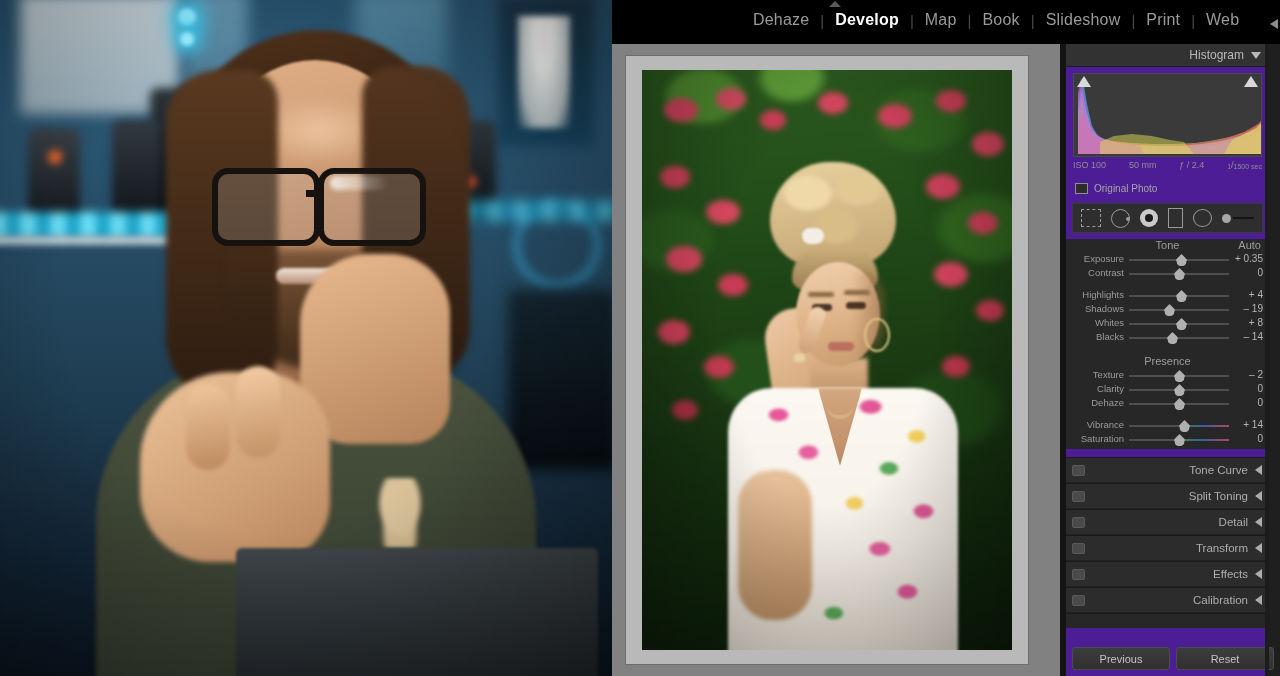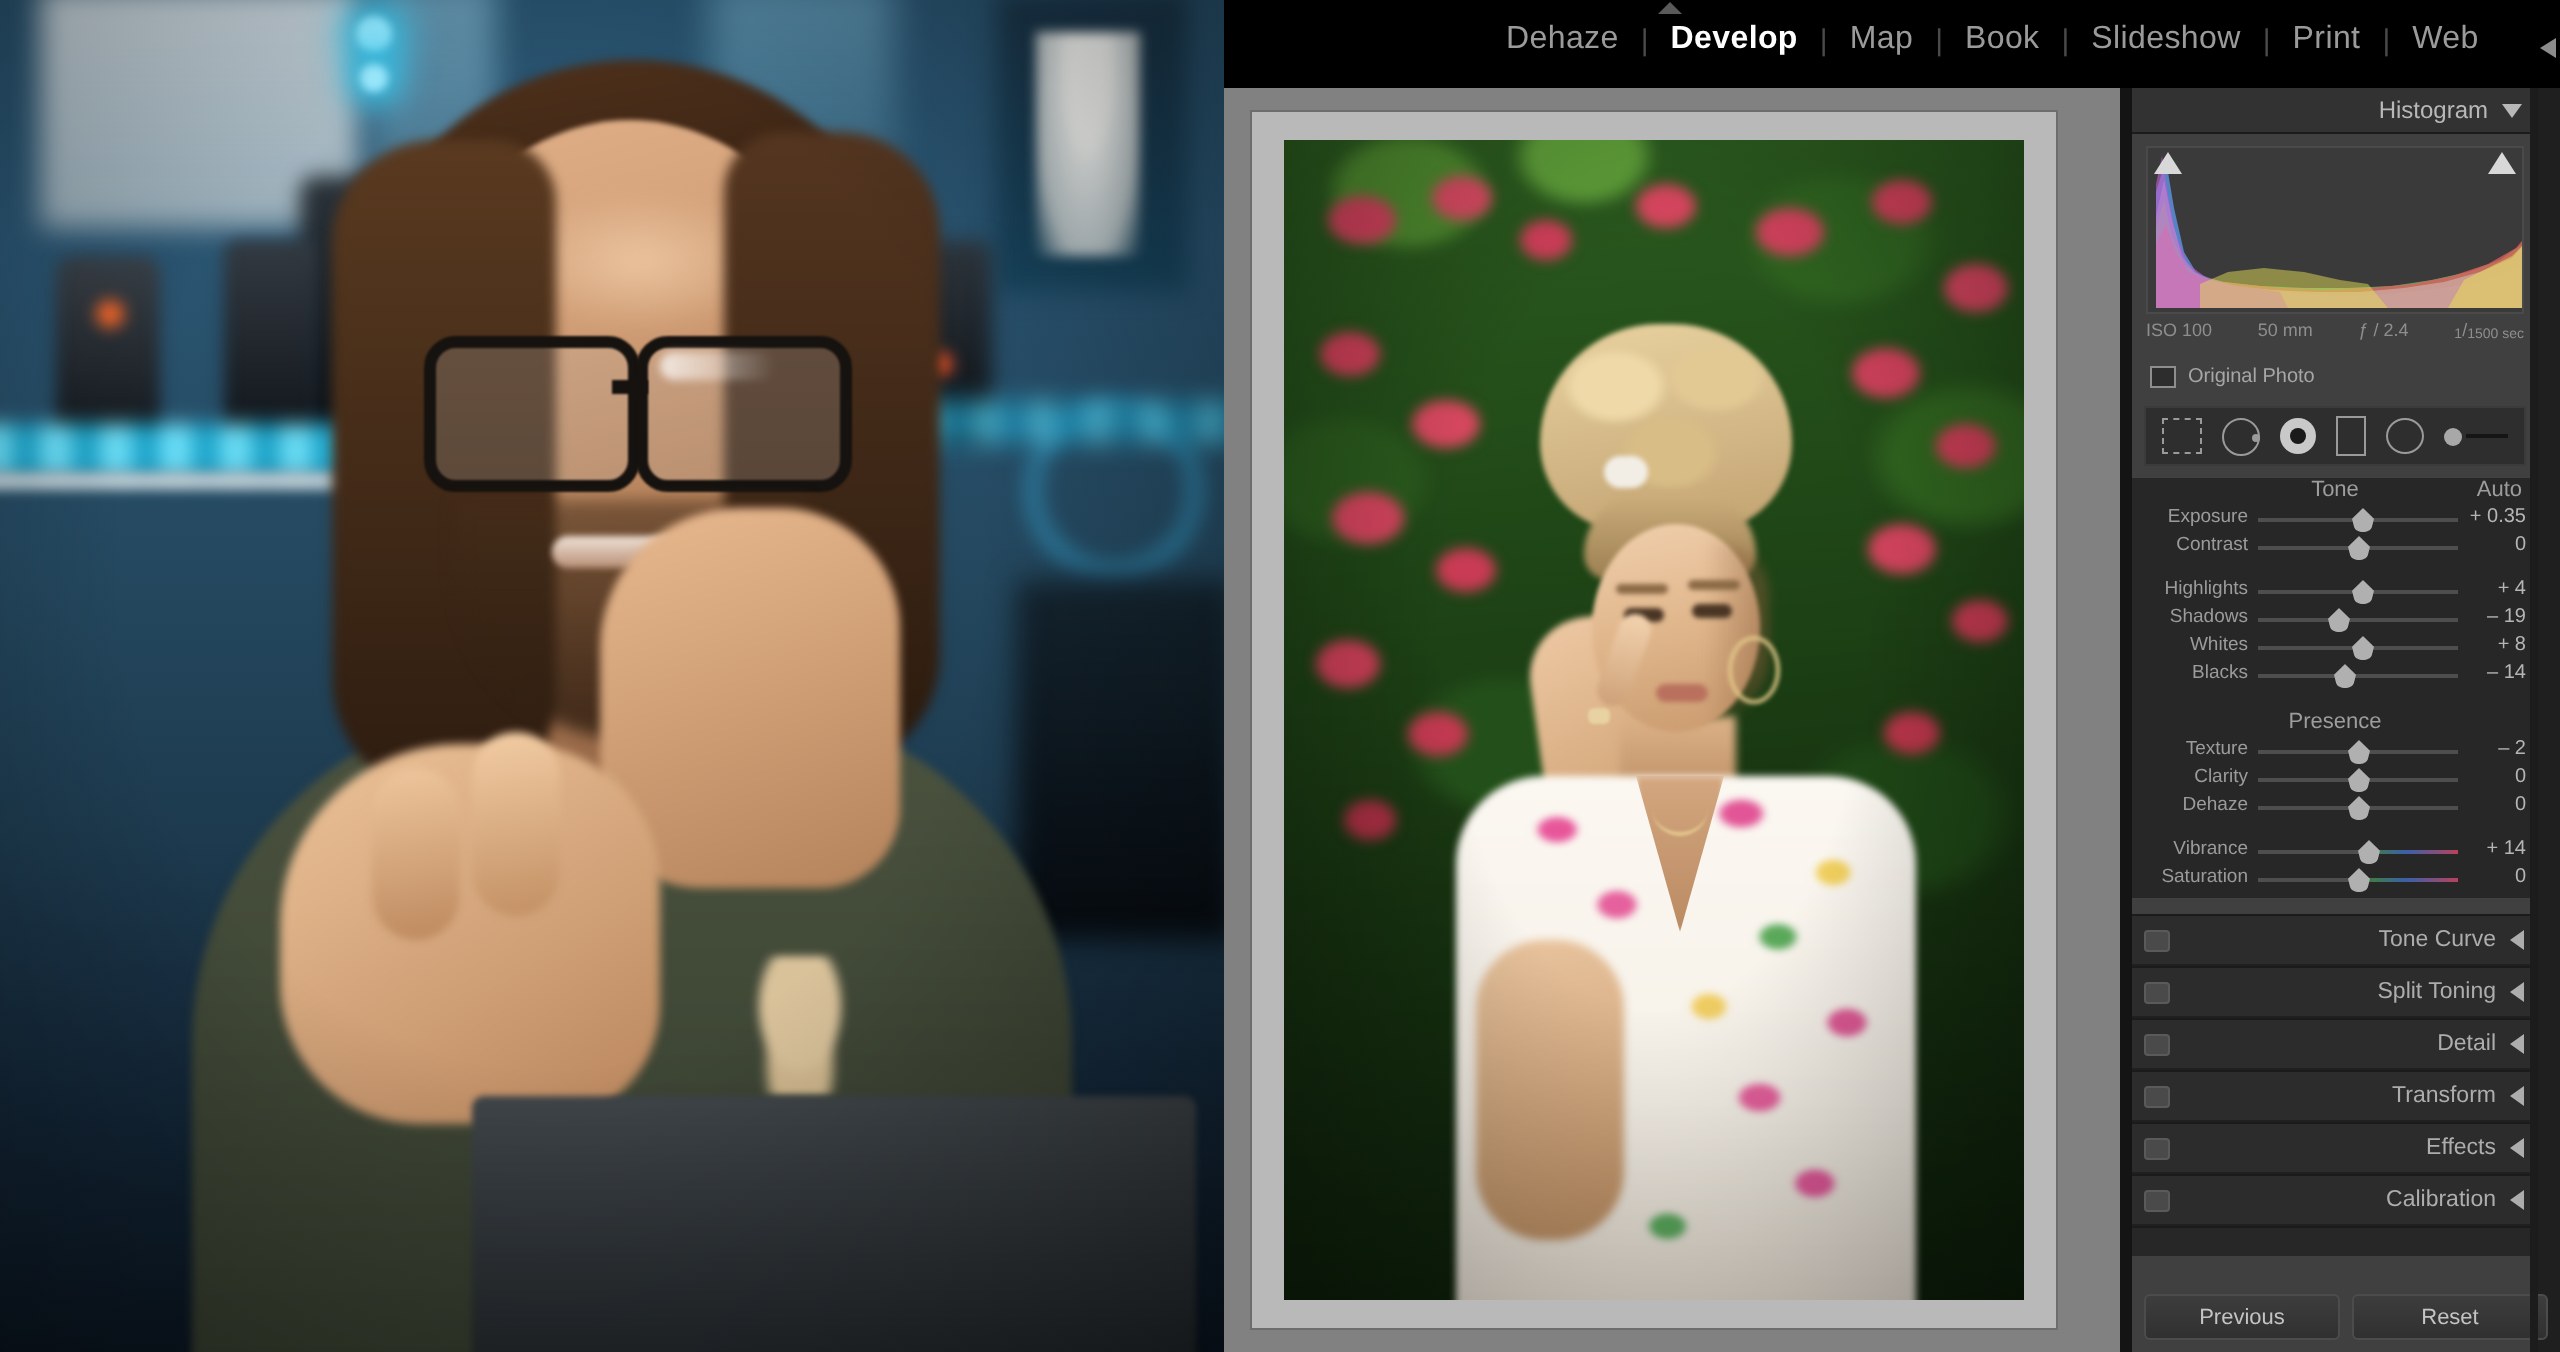--- a/index.html
+++ b/index.html
@@ -399,21 +399,21 @@
     left: 96px; top: 400px; width: 74px; height: 150px;
     border-radius: 34px;
     background: linear-gradient(170deg,#e9c49e,#bd8f63);
     filter: blur(2px);
   }
 
   
   #lr-panel {
     position: absolute; left: 448px; top: 44px;
     width: 209px; height: 632px;
-    background: #404040;
+    background: #4c1d95;
     border-left: 6px solid #141414;
     box-sizing: border-box;
   }
   .pnl-head {
     position: relative;
     height: 22px;
     background: #323232;
     border-bottom: 1px solid #1b1b1b;
     display: flex; align-items: center; justify-content: flex-end;
     padding-right: 8px;

